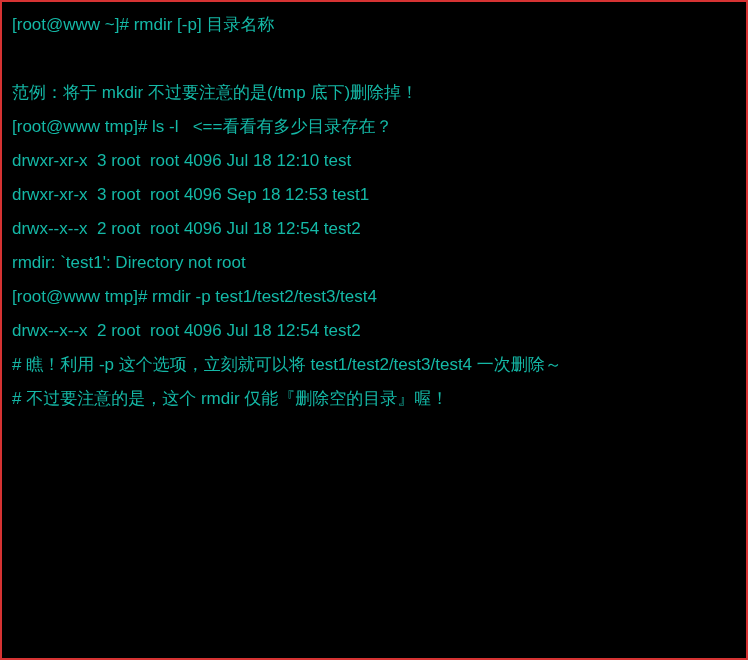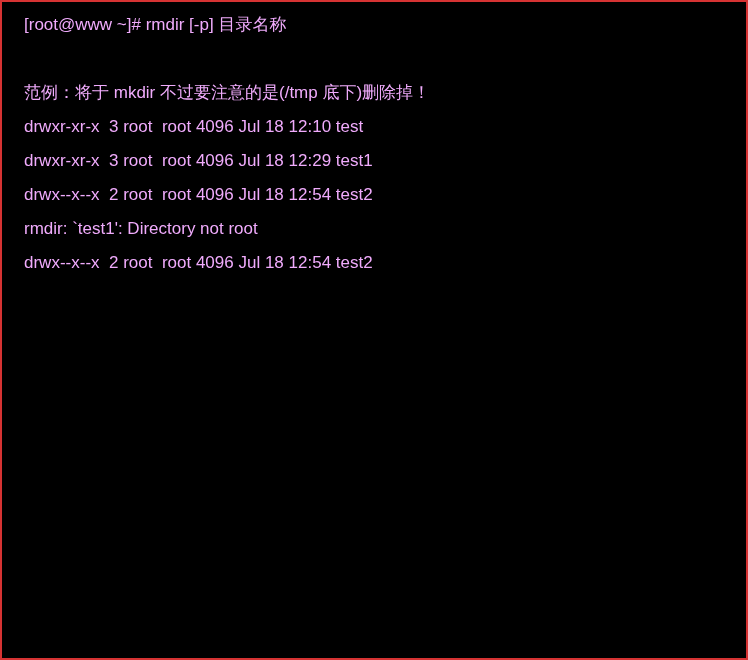--- a/index.html
+++ b/index.html
@@ -7,39 +7,43 @@
       padding: 0;
       background: #000;
       width: 748px;
       height: 660px;
       box-sizing: border-box;
       border: 2px solid #d63333;
       overflow: hidden;
     }
     .terminal {
       background: #000;
-      color: #f0abfc;
+      color: #14b8a6;
       font-family: "Segoe UI", "Microsoft YaHei", Tahoma, Arial, sans-serif;
       font-size: 17px;
       line-height: 34px;
-      padding: 6px 22px;
+      padding: 6px 10px;
       box-sizing: border-box;
       width: 100%;
       height: 100%;
     }
     .line {
       white-space: pre-wrap;
       word-break: break-word;
     }
   </style>
 </head>
 <body>
 
 <div class="terminal">
   <div class="line">[root@www ~]# rmdir [-p] 目录名称</div>
   <div class="line"> </div>
   <div class="line">范例：将于 mkdir 不过要注意的是(/tmp 底下)删除掉！</div>
+  <div class="line">[root@www tmp]# ls -l   &lt;==看看有多少目录存在？</div>
   <div class="line">drwxr-xr-x  3 root  root 4096 Jul 18 12:10 test</div>
-  <div class="line">drwxr-xr-x  3 root  root 4096 Jul 18 12:29 test1</div>
+  <div class="line">drwxr-xr-x  3 root  root 4096 Sep 18 12:53 test1</div>
   <div class="line">drwx--x--x  2 root  root 4096 Jul 18 12:54 test2</div>
   <div class="line">rmdir: `test1': Directory not root</div>
+  <div class="line">[root@www tmp]# rmdir -p test1/test2/test3/test4</div>
   <div class="line">drwx--x--x  2 root  root 4096 Jul 18 12:54 test2</div>
+  <div class="line"># 瞧！利用 -p 这个选项，立刻就可以将 test1/test2/test3/test4 一次删除～</div>
+  <div class="line"># 不过要注意的是，这个 rmdir 仅能『删除空的目录』喔！</div>
 </div>
 
 </body></html>

